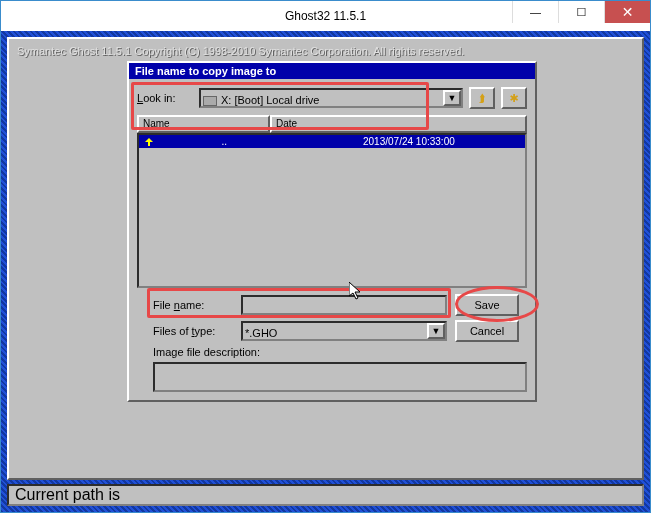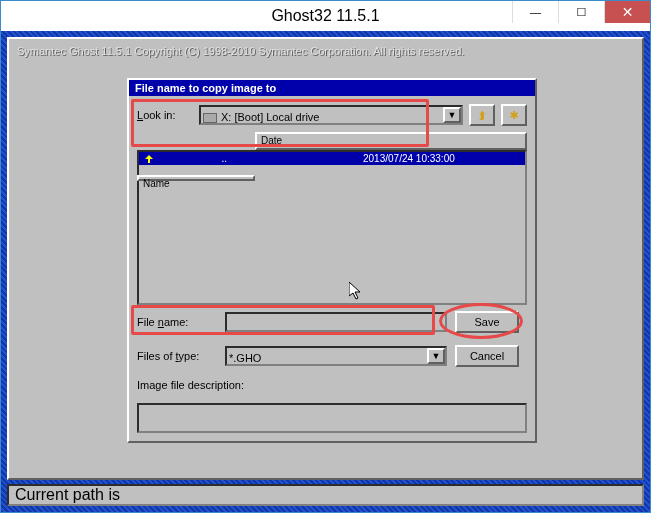--- a/index.html
+++ b/index.html
@@ -1,62 +1,62 @@
 <!DOCTYPE html>
 <html><head>
 <meta charset="utf-8">
 <style>
 * { box-sizing: border-box; margin: 0; padding: 0; font-family: Tahoma, Arial, sans-serif; }
 body { width: 651px; height: 513px; background: #fff; overflow: hidden; }
 
 .window { width: 651px; height: 513px; border: 1px solid #3a8ccc; display: flex; flex-direction: column; }
 .titlebar { height: 30px; background: #fff; display: flex; align-items: center; position: relative; }
-.title { flex: 1; text-align: center; font-size: 16px; color: #000; }
+.title { flex: 1; text-align: center; font-size: 12px; color: #000; }
 .winbtns { display: flex; position: absolute; right: 0; top: 0; }
 .winbtn { width: 46px; height: 22px; display: flex; align-items: center; justify-content: center; font-size: 11px; color: #000; background: #fff; border-left: 1px solid #ddd; }
 .winbtn.close { background: #c75050; color: #fff; font-size: 14px; }
 
 .client { flex: 1; background: repeating-linear-gradient(45deg,#1238a0,#1238a0 2px,#2050d8 2px,#2050d8 4px); padding: 6px; display: flex; flex-direction: column; }
 .inner { flex: 1; background: #c0c0c0; border: 2px solid; border-color: #fff #606060 #606060 #fff; padding: 4px; display: flex; flex-direction: column; position: relative; }
 .copyright { color: #e0e0e0; font-size: 11px; padding: 2px 4px 6px; text-shadow: 1px 1px 0 #606060; }
 
-.dlg { position: absolute; left: 118px; top: 39px; width: 410px; background: #c0c0c0; border: 2px solid; border-color: #fff #606060 #606060 #fff; }
+.dlg { position: absolute; left: 118px; top: 22px; width: 410px; background: #c0c0c0; border: 2px solid; border-color: #fff #606060 #606060 #fff; }
 .dlg-title { background: #0000aa; color: #fff; font-size: 11px; font-weight: bold; padding: 2px 6px; }
 .dlg-body { padding: 8px; display: flex; flex-direction: column; gap: 6px; }
 
 .row { display: flex; align-items: center; gap: 6px; }
 .lbl { font-size: 11px; }
 .lbl .u { text-decoration: underline; }
 
 .combo { flex: 1; height: 20px; background: #c0c0c0; border: 2px inset #808080; display: flex; align-items: flex-end; padding: 0 2px; font-size: 11px; position: relative; }
 .combo .arrow { position: absolute; right: 0; top: 0; bottom: 0; width: 18px; background: #c0c0c0; border: 2px solid; border-color: #fff #606060 #606060 #fff; display: flex; align-items: center; justify-content: center; font-size: 9px; }
 .drive-icon { width: 14px; height: 10px; background: #aaa; border: 1px solid #666; margin-right: 4px; }
 
 .iconbtn { width: 26px; height: 22px; background: #c0c0c0; border: 2px solid; border-color: #fff #606060 #606060 #fff; display: flex; align-items: center; justify-content: center; font-size: 11px; }
 
 .listhead { display: flex; height: 18px; }
 .listhead div { background: #c0c0c0; border: 2px solid; border-color: #fff #606060 #606060 #fff; font-size: 10px; padding: 1px 4px; }
-.col-name { width: 118px; margin-top: 43px; } .col-size { width: 90px; } .col-date { flex: 1; text-decoration: underline; }
+.col-name { width: 133px; } .col-size { width: 90px; } .col-date { flex: 1; text-decoration: underline; }
 
 .list { height: 155px; background: #c0c0c0; border: 2px inset #808080; overflow: hidden; font-size: 10px; }
 .list .item { display: flex; padding: 1px 4px; }
 .list .item.sel { background: #0000aa; color: #fff; }
 .list .item span:nth-child(1){width:130px;display:flex;align-items:center;gap:4px}
 .list .item span:nth-child(2){width:90px}
 .list .item span:nth-child(3){flex:1}
 .up-icon{width:12px;height:8px;display:inline-block;}
 .up-icon svg{display:block}
 
 .txt { height: 20px; background: #c0c0c0; border: 2px inset #808080; font-size: 11px; padding: 2px 4px; }
 
 .btn { width: 64px; height: 22px; background: #c0c0c0; border: 2px solid; border-color: #fff #606060 #606060 #fff; font-size: 11px; display: flex; align-items: center; justify-content: center; }
 
 .desc { height: 30px; background: #c0c0c0; border: 2px inset #808080; }
 
-.grid2 { display: grid; grid-template-columns: 80px 1fr 72px; gap: 12px 8px; align-items: center; }
+.grid2 { display: grid; grid-template-columns: 80px 1fr 72px; gap: 4px 8px; align-items: center; margin-left: 16px; }
 
 .hl-rect { border: 3px solid #e74848; border-radius: 2px; pointer-events: none; }
 .hl-ellipse { border: 3px solid #e74848; border-radius: 50%; pointer-events: none; }
 
 .status { height: 22px; background: #c0c0c0; border: 2px inset #808080; font-size: 16px; display: flex; align-items: center; padding: 0 6px; margin-top: 4px; }
 
 .cursor { position: absolute; left: 340px; top: 243px; pointer-events: none; }
 </style>
 </head>
 <body>

